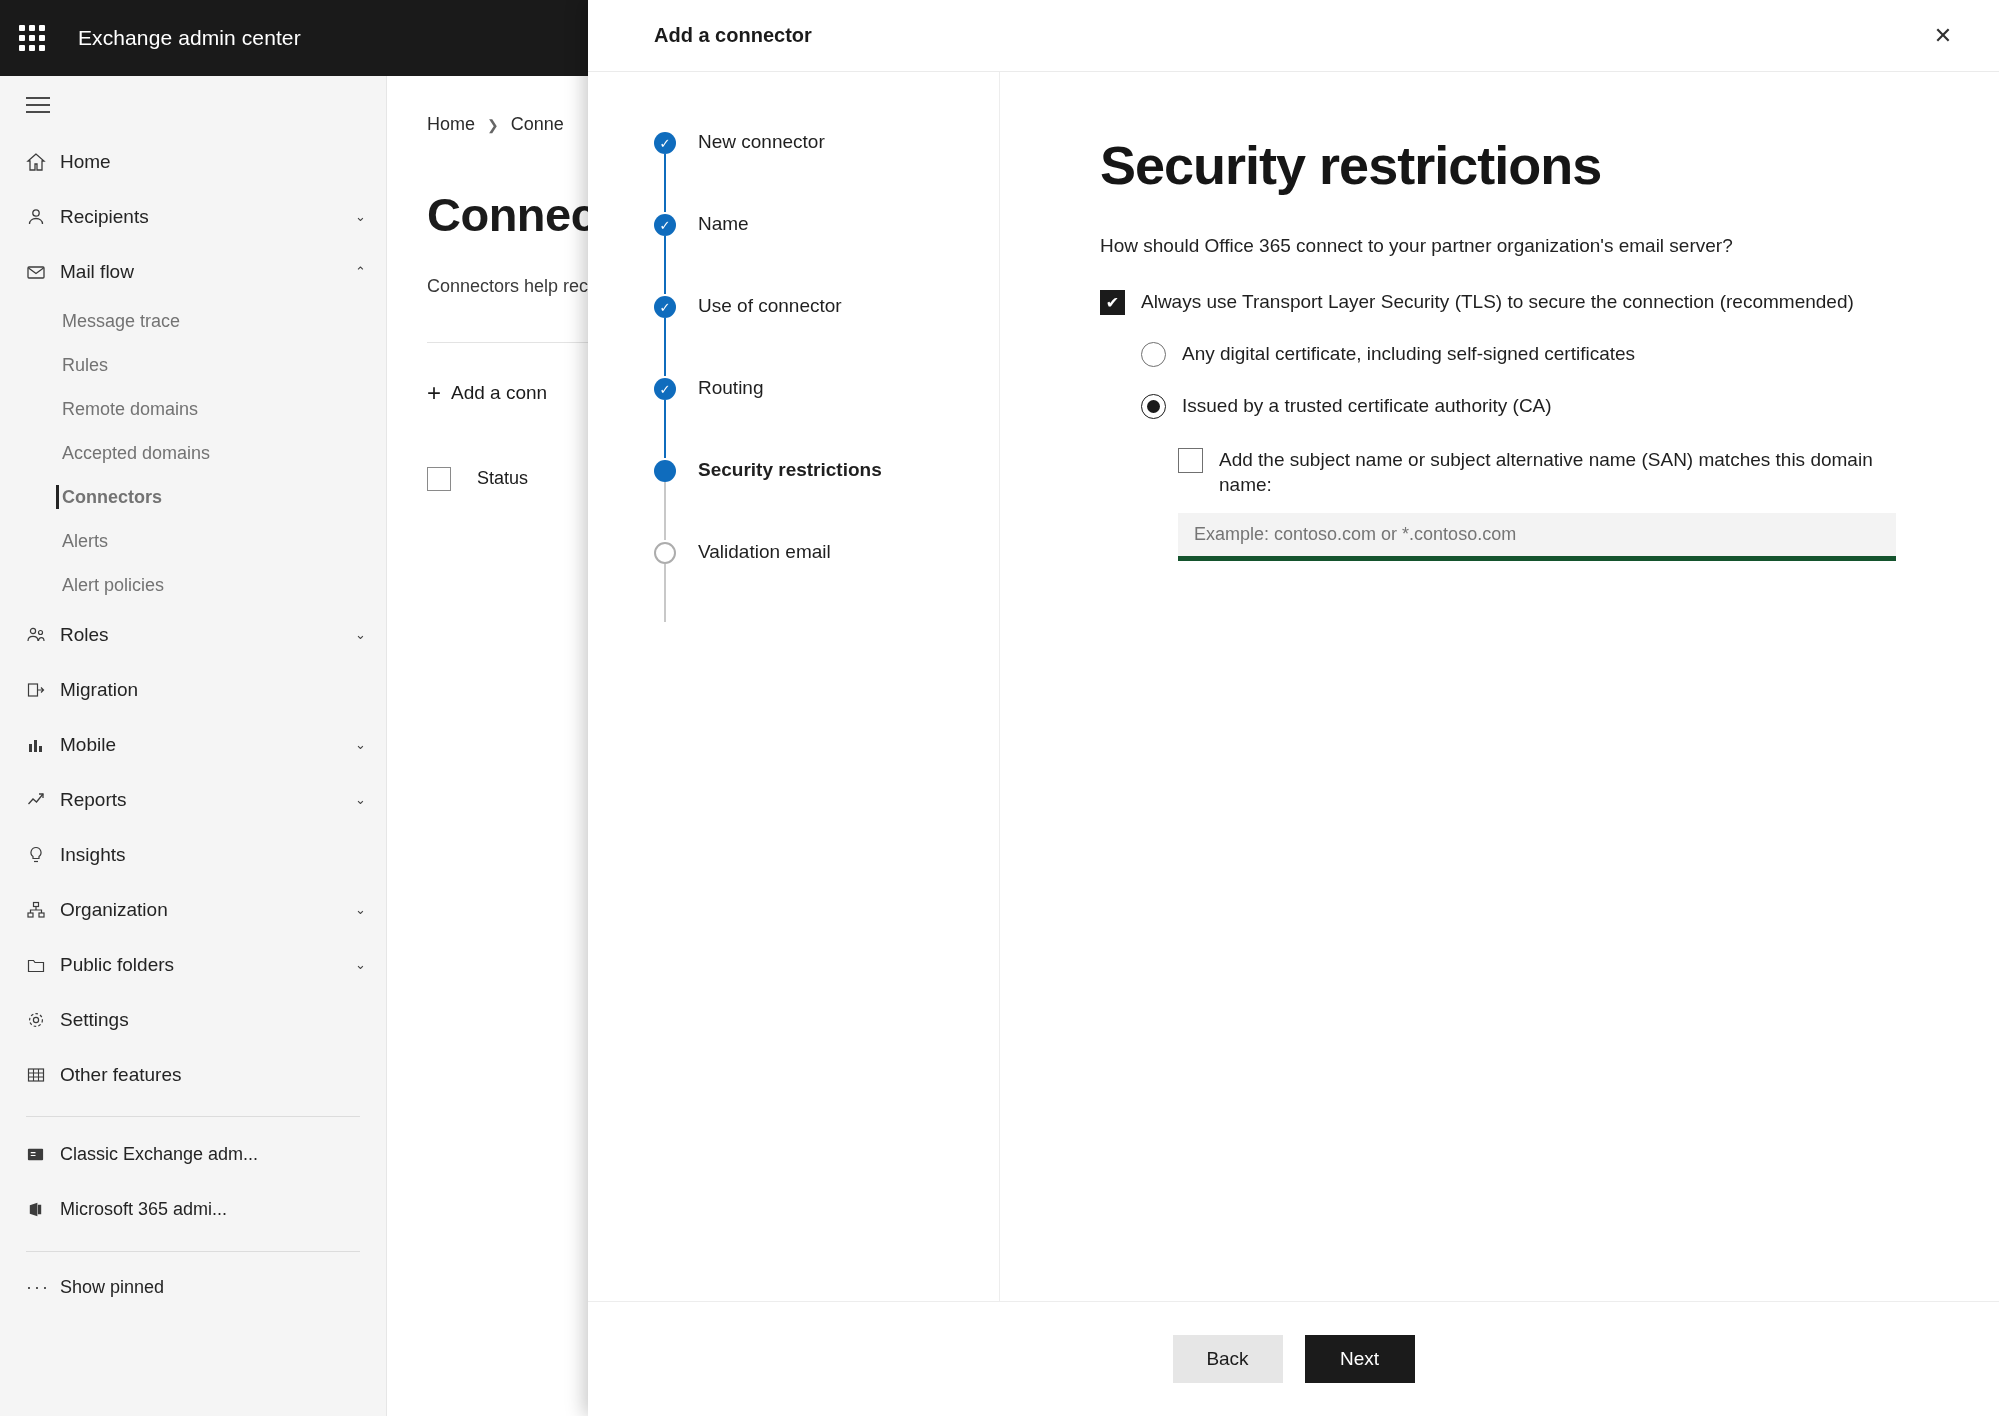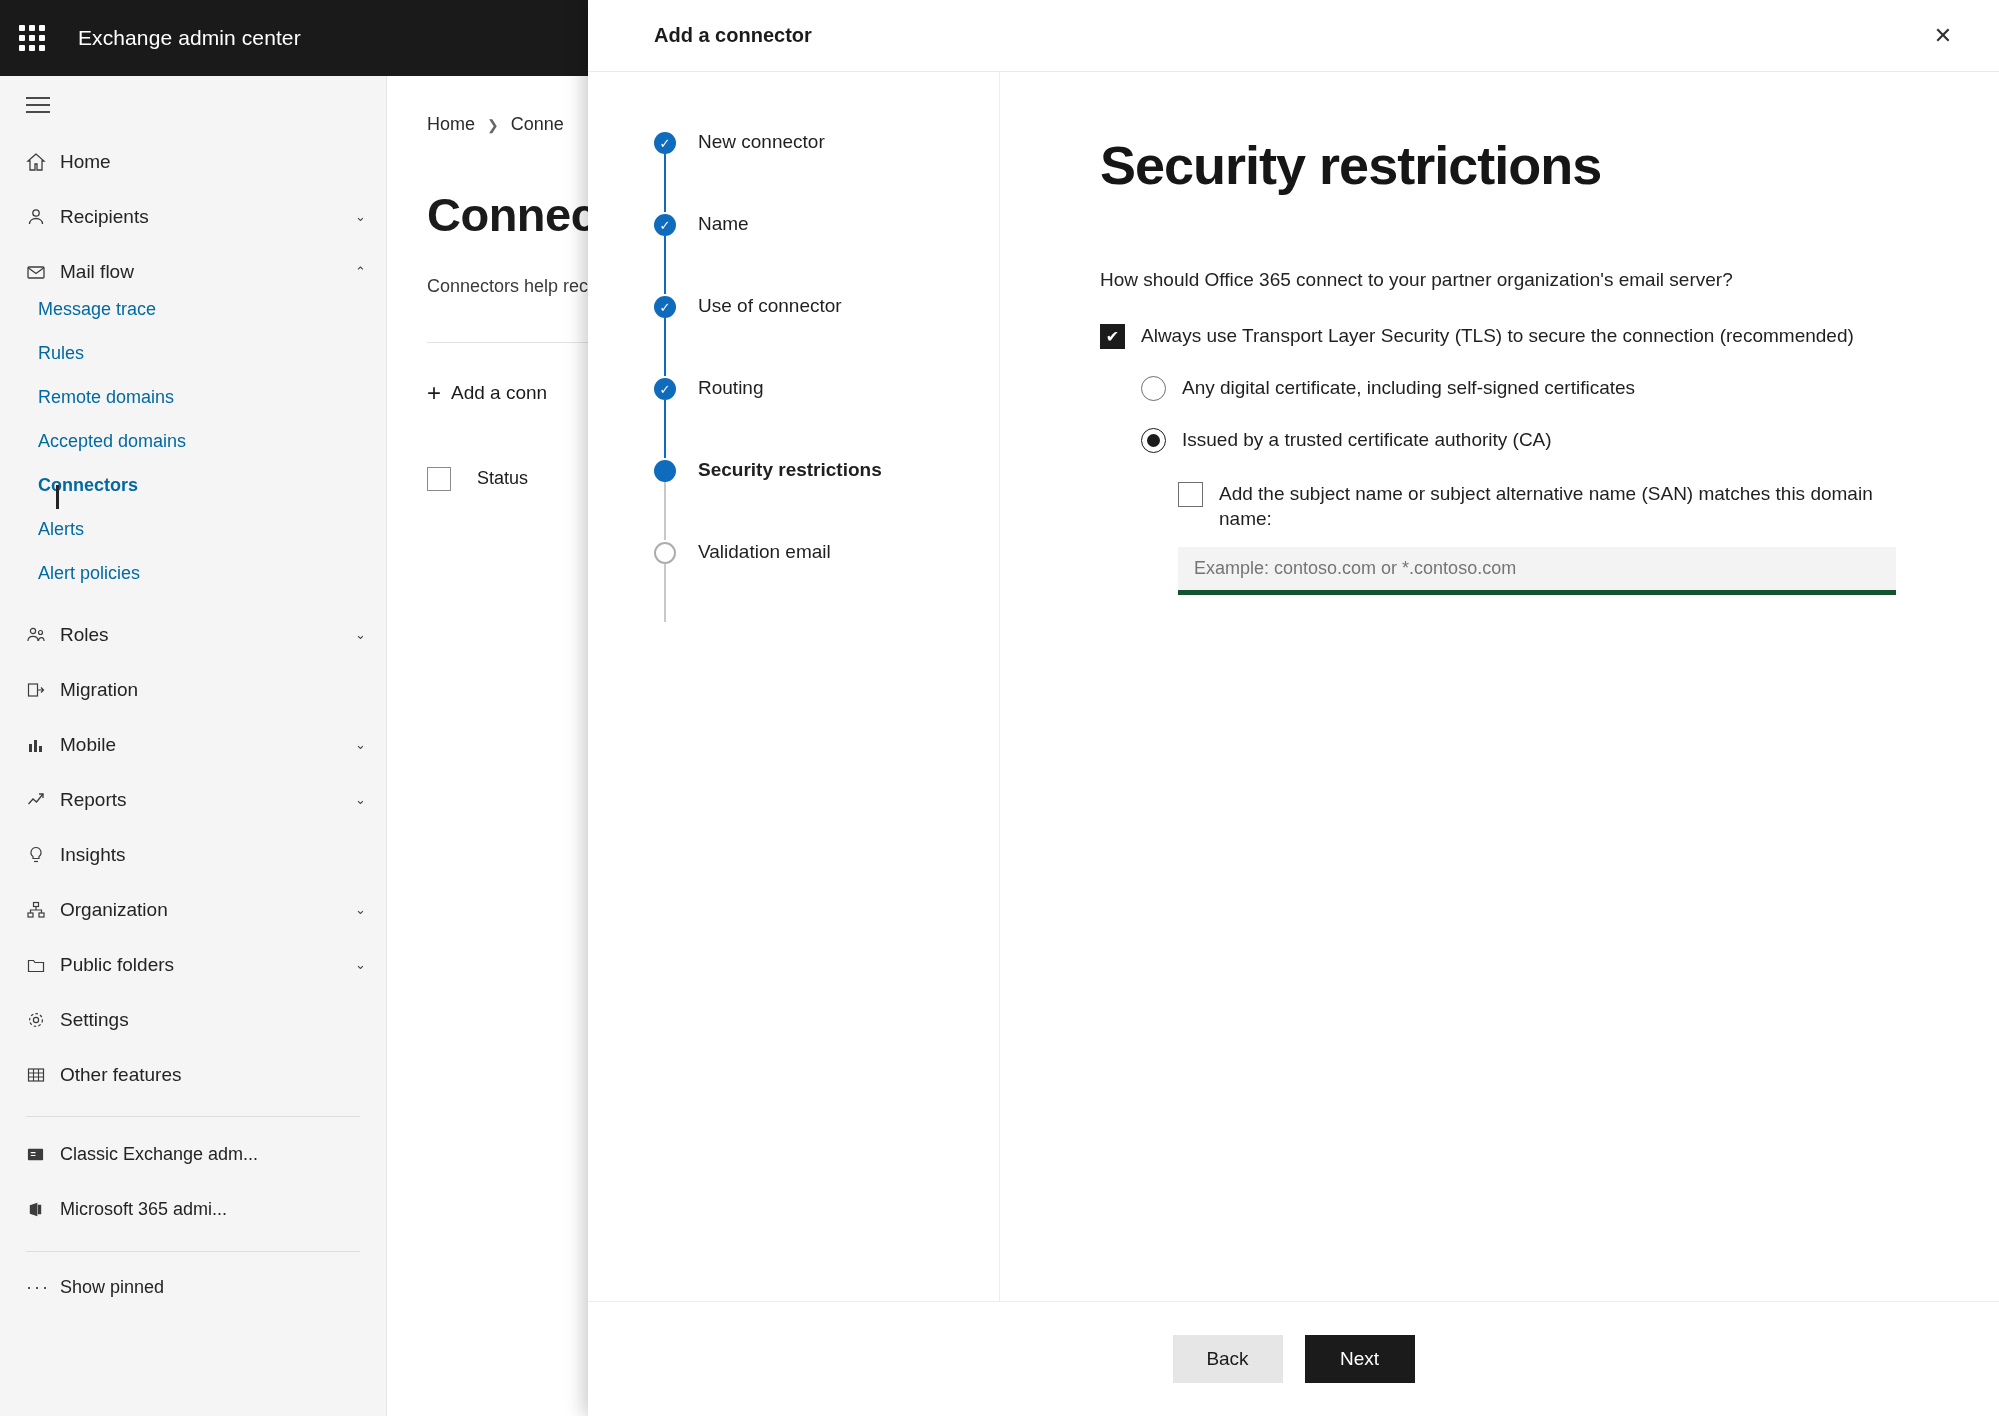--- a/index.html
+++ b/index.html
@@ -88,25 +88,25 @@
   }
   .nav-item .label { flex: 1; white-space: nowrap; overflow: hidden; }
   .nav-item .chev {
     width: 22px;
     color: #444;
     font-size: 13px;
     text-align: right;
   }
   .nav-sub {
     display: flex;
-    align-items: flex-start;
+    align-items: center;
     height: 44px;
-    padding-left: 38px;
+    padding-left: 62px;
     font-size: 18px;
-    color: #0369a1;
+    color: #737373;
     position: relative;
   }
   .nav-sub.selected { font-weight: 600; }
   .nav-sub.selected:before {
     content: "";
     position: absolute;
     left: 56px; top: 10px;
     width: 3px; height: 24px;
     background: #242424;
   }
@@ -269,21 +269,21 @@
     min-width: 0;
   }
   .sec-title {
     font-size: 54px;
     font-weight: 600;
     color: #161616;
     letter-spacing: -1px;
     line-height: 1.1;
   }
   .sec-question {
-    margin-top: 74px;
+    margin-top: 40px;
     font-size: 19px;
     color: #232323;
   }
   .opt-row {
     display: flex;
     align-items: flex-start;
     margin-top: 32px;
   }
   .chk {
     width: 25px; height: 25px;

